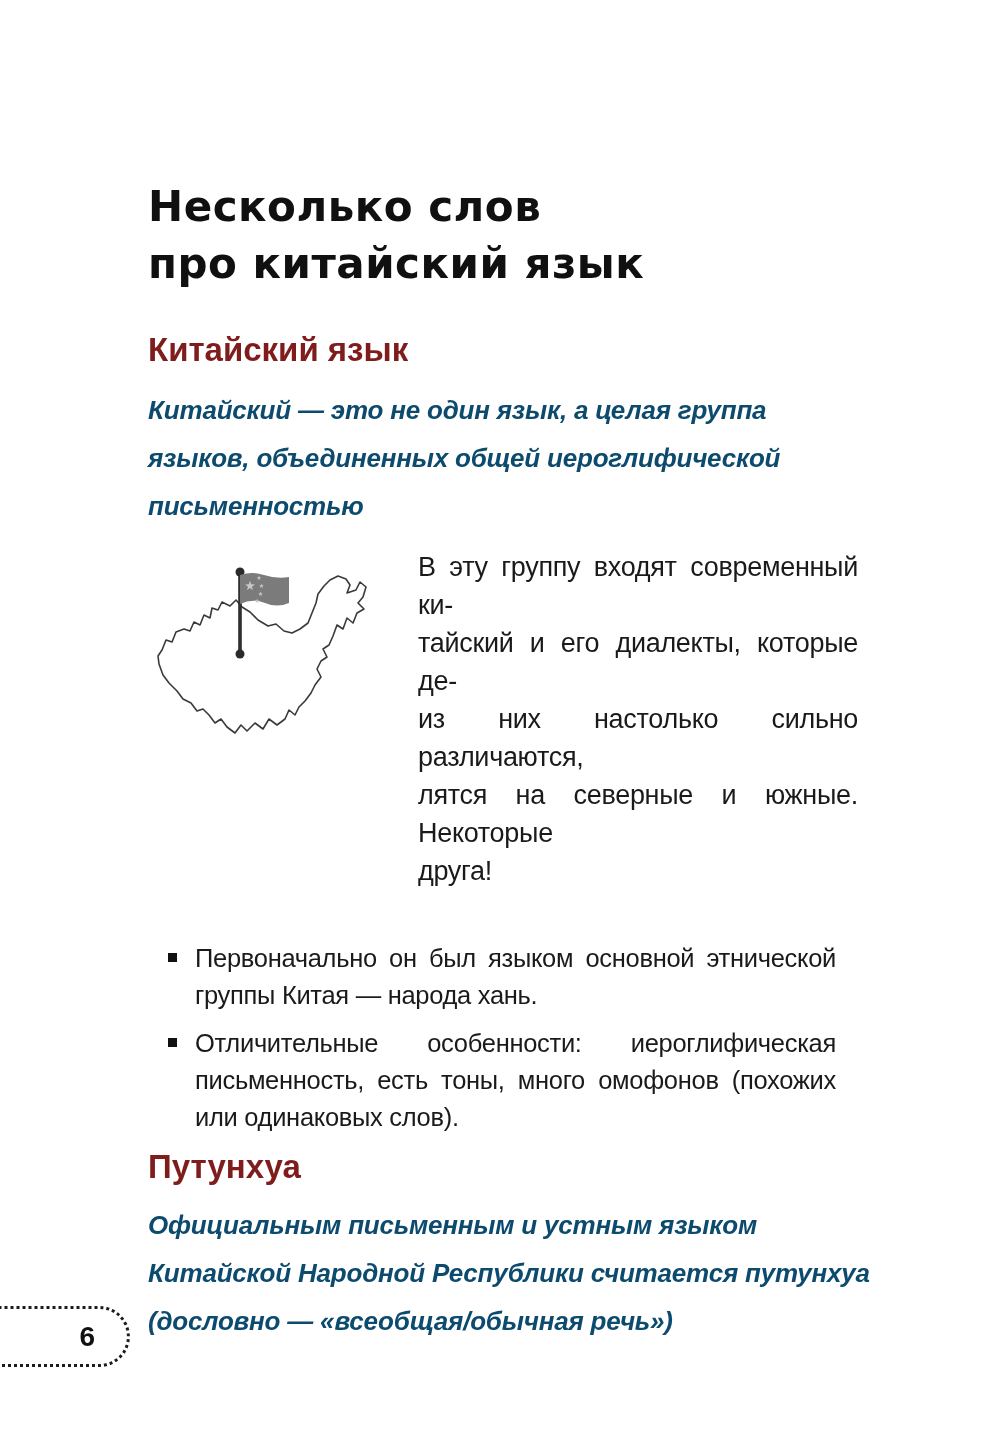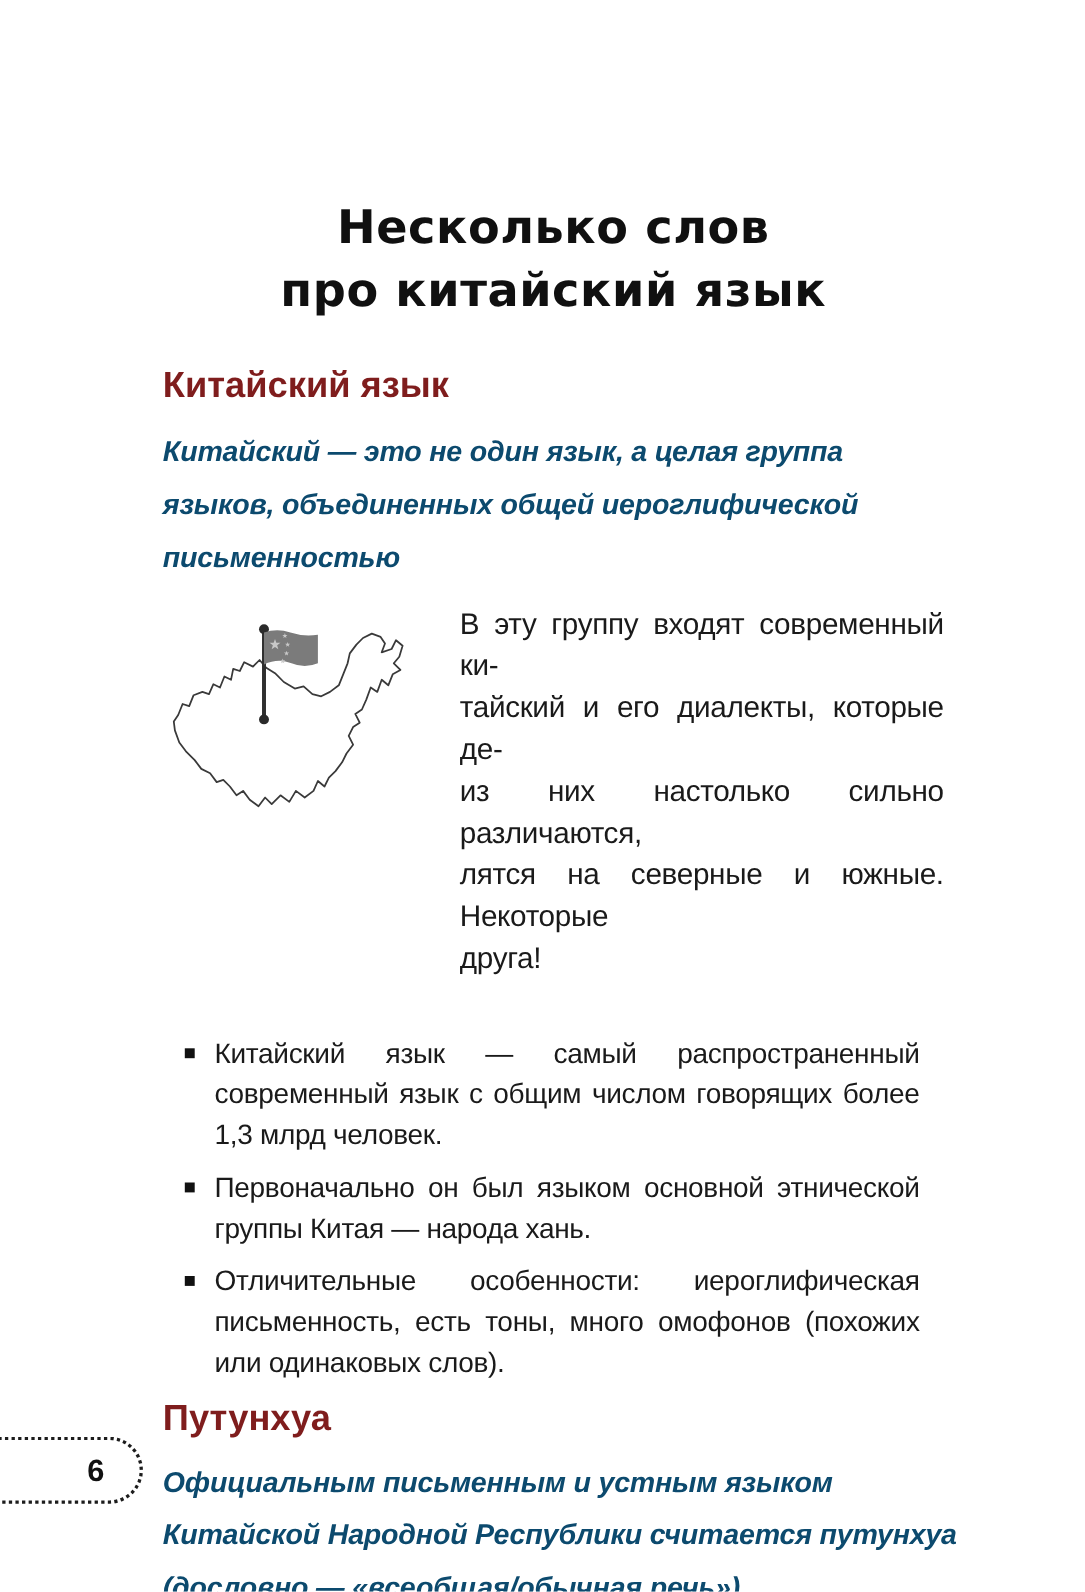--- a/index.html
+++ b/index.html
@@ -19,21 +19,20 @@
     top: 178px;
     width: 710px;
   }
   .book-title {
     font-family: "DejaVu Sans", sans-serif;
     font-weight: 700;
     font-size: 42px;
     line-height: 57px;
     letter-spacing: 0.5px;
     color: #101010;
-    text-align: center;
   }
   .section-heading {
     font-family: "Liberation Sans", sans-serif;
     font-weight: 700;
     font-size: 33px;
     line-height: 40px;
     color: #7f1d1d;
   }
   .heading-1 { margin-top: 38px; }
   .lead {
@@ -157,24 +156,20 @@
         <div class="para-line">тайский и его диалекты, которые де-</div>
         <div class="para-line">из них настолько сильно различаются,</div>
         <div class="para-line">лятся на северные и южные. Некоторые</div>
         <div class="para-line last">друга!</div>
       </div>
     </div>
 
     <div class="bullet-list">
       <div class="bullet-item">
         <span class="bullet-marker"></span>
-        <div class="bullet-text">Китайский язык — самый распространенный современный язык с общим числом говорящих более 1,3 млрд человек.</div>
-      </div>
-      <div class="bullet-item">
-        <span class="bullet-marker"></span>
         <div class="bullet-text">Первоначально он был языком основной этнической группы Китая — народа хань.</div>
       </div>
       <div class="bullet-item">
         <span class="bullet-marker"></span>
         <div class="bullet-text">Отличительные особенности: иероглифическая письменность, есть тоны, много омофонов (похожих или одинаковых слов).</div>
       </div>
     </div>
 
     <div class="section-heading heading-2">Путунхуа</div>
 

